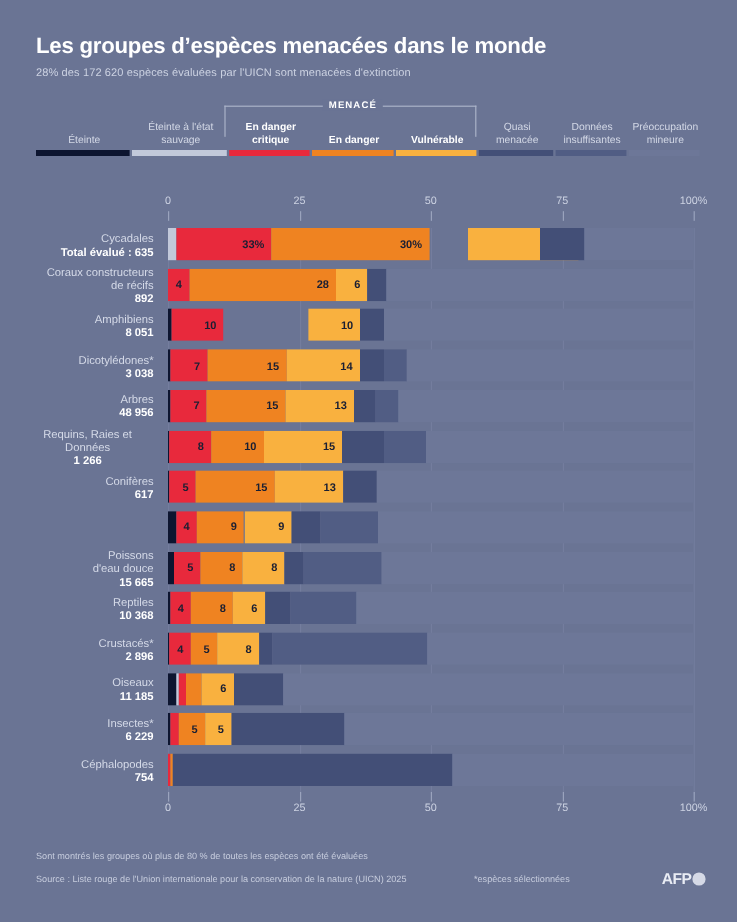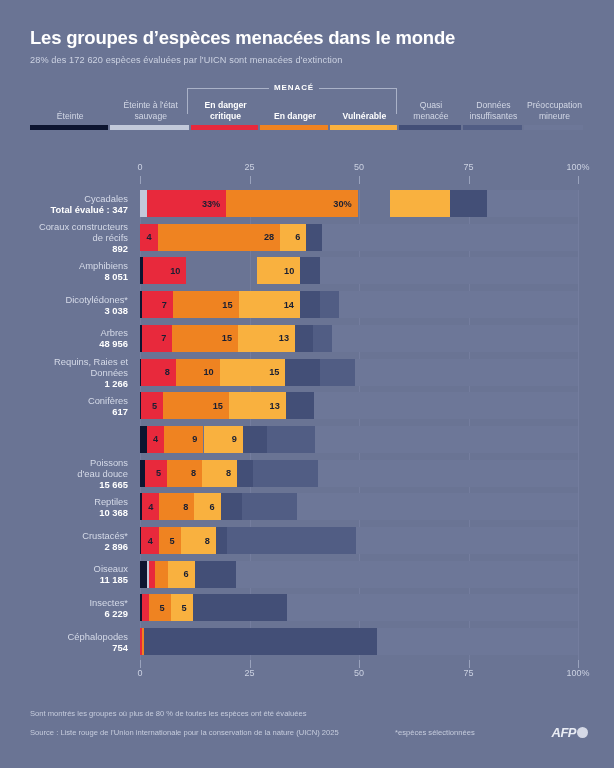--- a/index.html
+++ b/index.html
@@ -68,21 +68,21 @@
     font-size:9.2px;font-weight:bold;color:#1a1f33;
     white-space:nowrap;
   }
 
   
   .foot{
     position:absolute;font-size:7.6px;color:#c6ccdd;
   }
   .afp{
     position:absolute;right:26px;bottom:28px;
-    font-size:13px;font-style:italic;font-weight:bold;
+    font-size:13px;font-weight:bold;
     color:#e9ecf4;letter-spacing:-0.5px;
   }
   .afp-dot{
     display:inline-block;width:11px;height:11px;border-radius:50%;
     background:#d5d9e6;vertical-align:-1px;margin-left:1px;
   }
 </style>
 </head>
 <body>
 
@@ -148,21 +148,21 @@
     </div>
   <div id="plot">
       <div class="gridline" style="left: 140px; top: 190px; height: 472px;"></div>
       <div class="gridline" style="left: 249.5px; top: 190px; height: 472px;"></div>
       <div class="gridline" style="left: 359px; top: 190px; height: 472px;"></div>
       <div class="gridline" style="left: 468.5px; top: 190px; height: 472px;"></div>
       <div class="gridline" style="left: 578px; top: 190px; height: 472px;"></div>
       <div class="row" style="top: 190px; height: 27px;">
         <div class="row-label" style="left: 18px; width: 110px; top: 2.5px;">
           <span style="display: block;">Cycadales</span>
-          <span class="row-total">Total évalué : 347</span>
+          <span class="row-total">Total évalué : 635</span>
         </div>
         <div class="track" style="left: 140px; width: 438px; top: 0px; height: 27px;">
           <div class="seg" style="left: 0px; width: 7.446px; background: rgb(194, 201, 218);"></div>
           <div class="seg" style="left: 7.446px; width: 78.84px; background: rgb(232, 41, 60);">
             <span class="seg-val" style="right: 6px;">33%</span>
           </div>
           <div class="seg" style="left: 86.286px; width: 131.4px; background: rgb(239, 131, 33);">
             <span class="seg-val" style="right: 6px;">30%</span>
           </div>
           <div class="seg" style="left: 217.686px; width: 91.98px; background: rgb(249, 177, 63); margin-left: 32px;">
@@ -245,21 +245,21 @@
           </div>
           <div class="seg" style="left: 98.112px; width: 56.94px; background: rgb(249, 177, 63);">
             <span class="seg-val" style="right: 6px;">13</span>
           </div>
           <div class="seg" style="left: 155.052px; width: 17.52px; background: rgb(67, 79, 119);"></div>
           <div class="seg" style="left: 172.572px; width: 19.71px; background: rgb(81, 93, 132);"></div>
           <div class="seg" style="left: 192.282px; width: 245.718px; background: rgb(109, 119, 152);"></div>
         </div>
       </div>
       <div class="row" style="top: 358.5px; height: 27px;">
-        <div class="row-label" style="left: 18px; width: 110px; top: -3px;">
+        <div class="row-label" style="left: 18px; width: 110px; top: -3px; text-align: center;">
           <span style="display: block;">Requins, Raies et</span>
           <span style="display: block;">Données</span>
           <span class="row-total">1 266</span>
         </div>
         <div class="track" style="left: 140px; width: 438px; top: 0px; height: 27px;">
           <div class="seg" style="left: 0px; width: 0.876px; background: rgb(13, 21, 48);"></div>
           <div class="seg" style="left: 0.876px; width: 35.04px; background: rgb(232, 41, 60);">
             <span class="seg-val" style="right: 6px;">8</span>
           </div>
           <div class="seg" style="left: 35.916px; width: 43.8px; background: rgb(239, 131, 33);">

